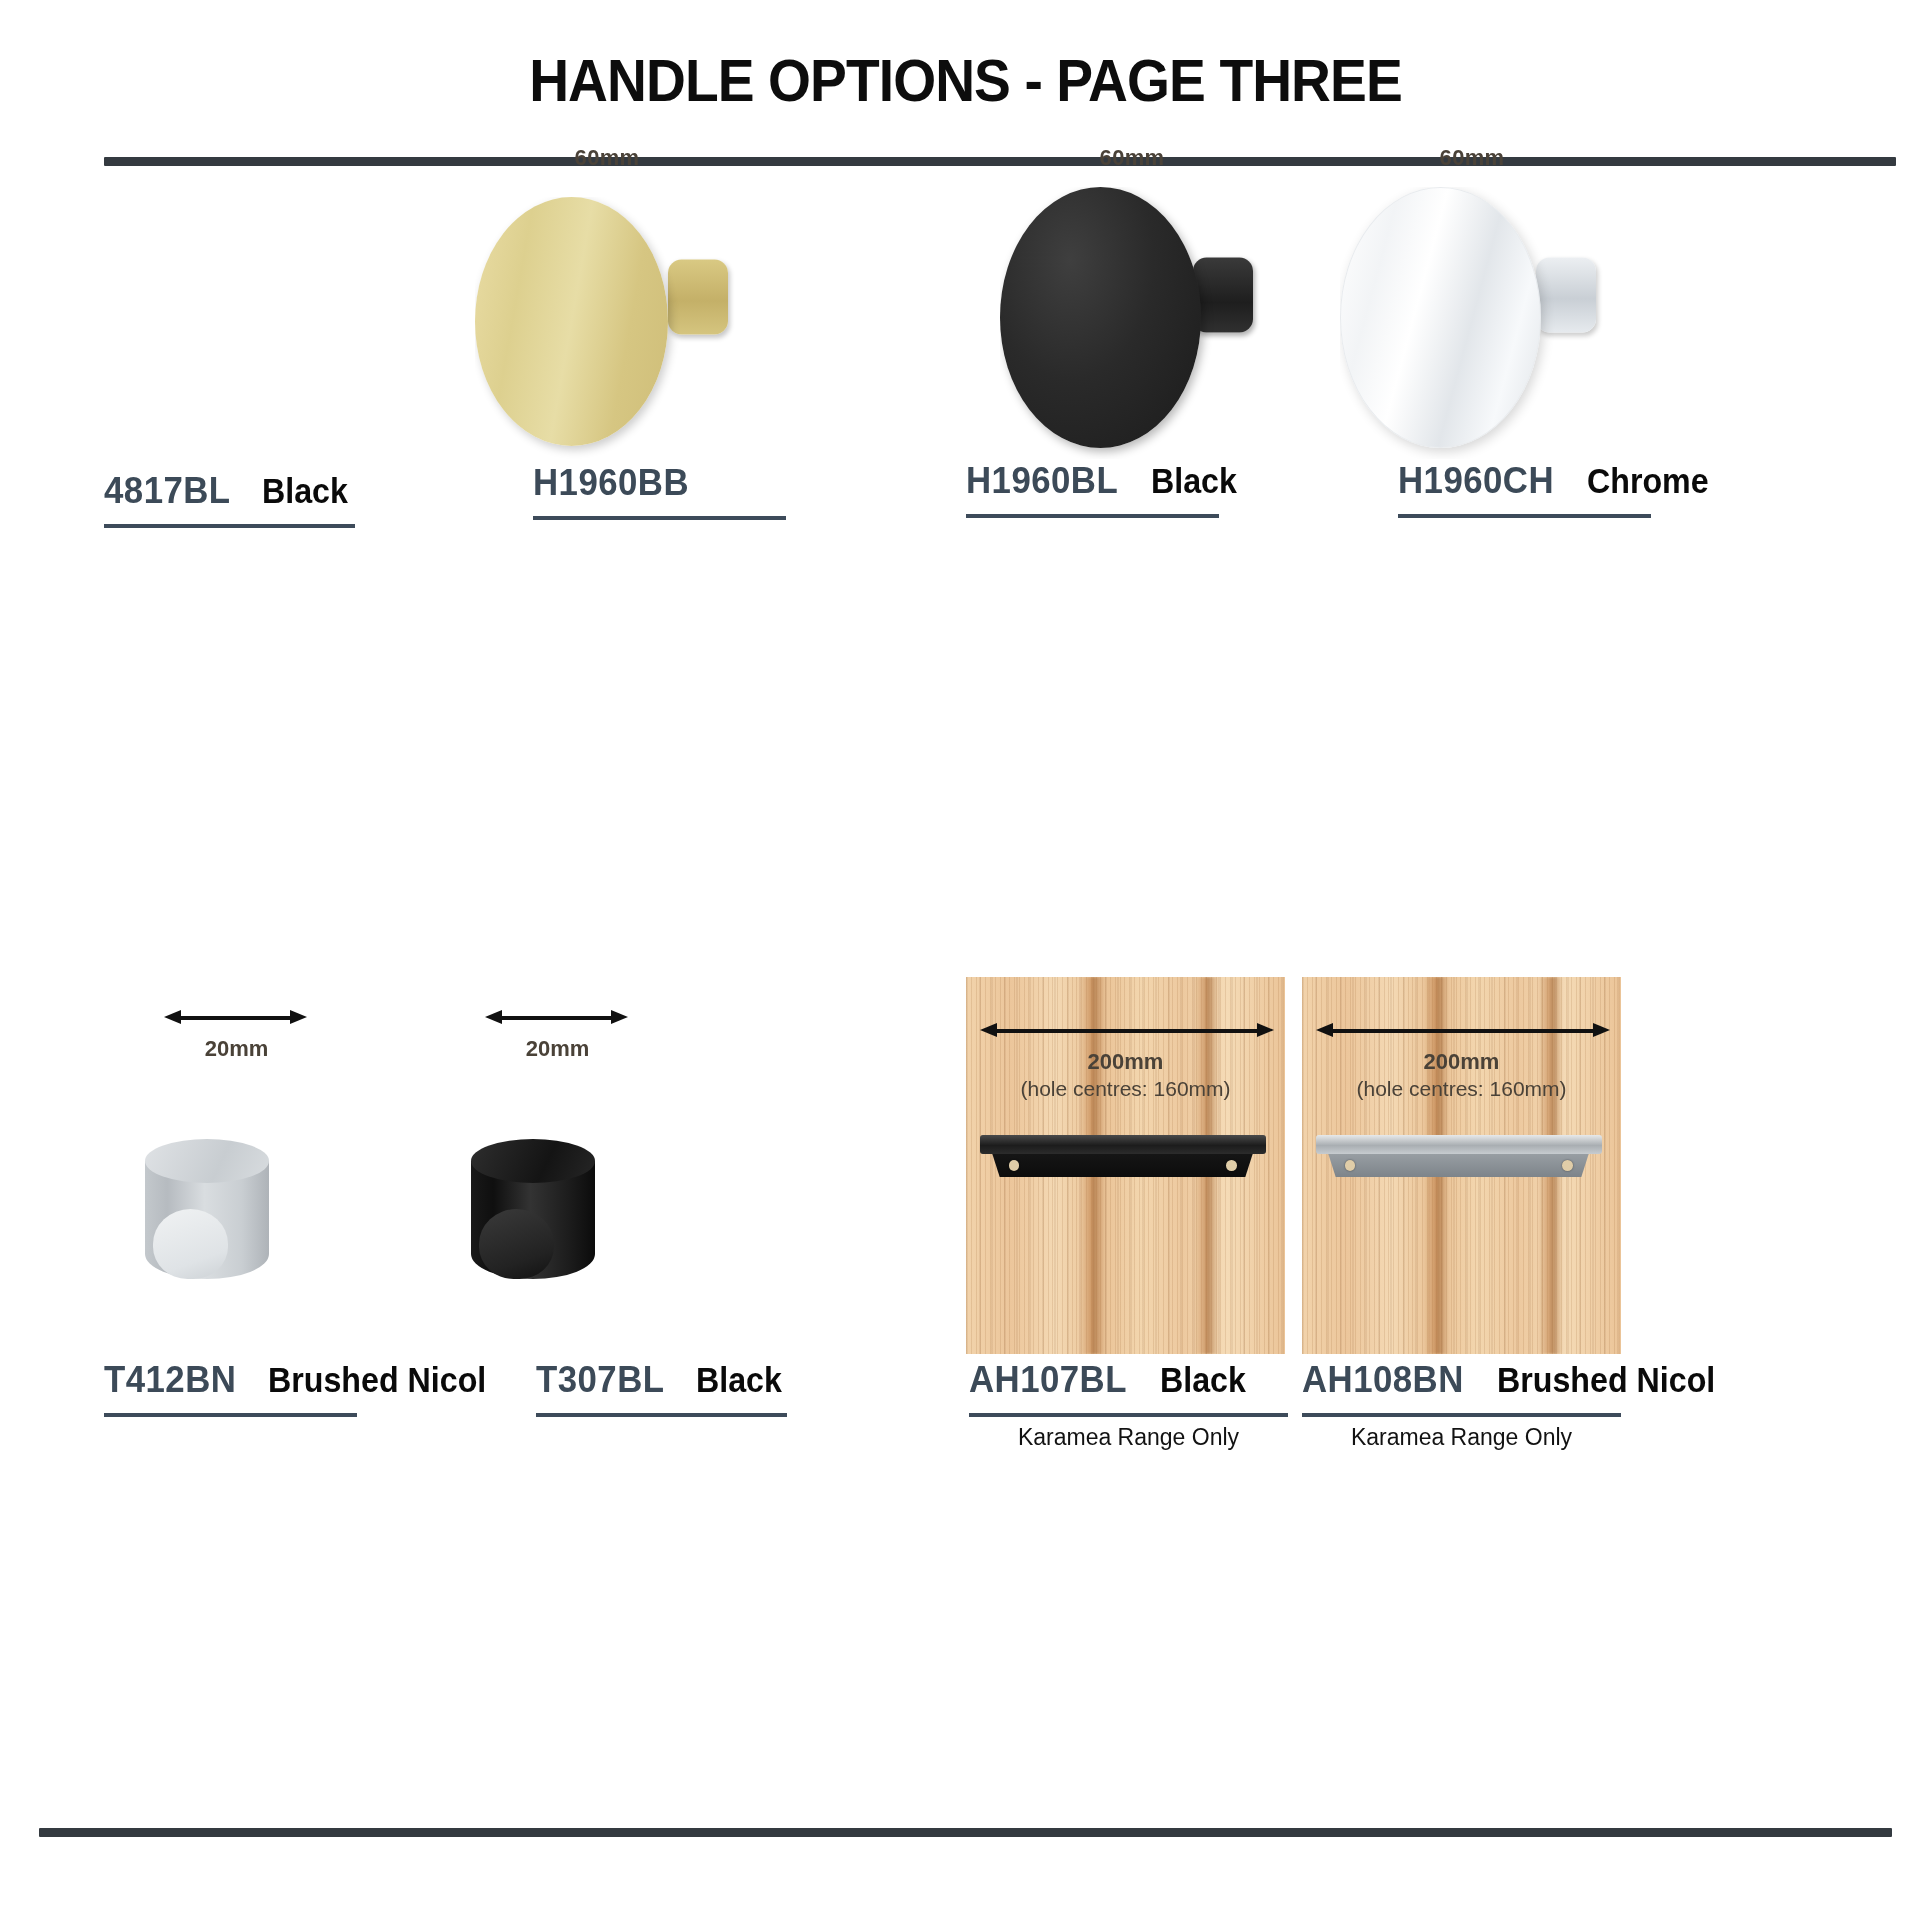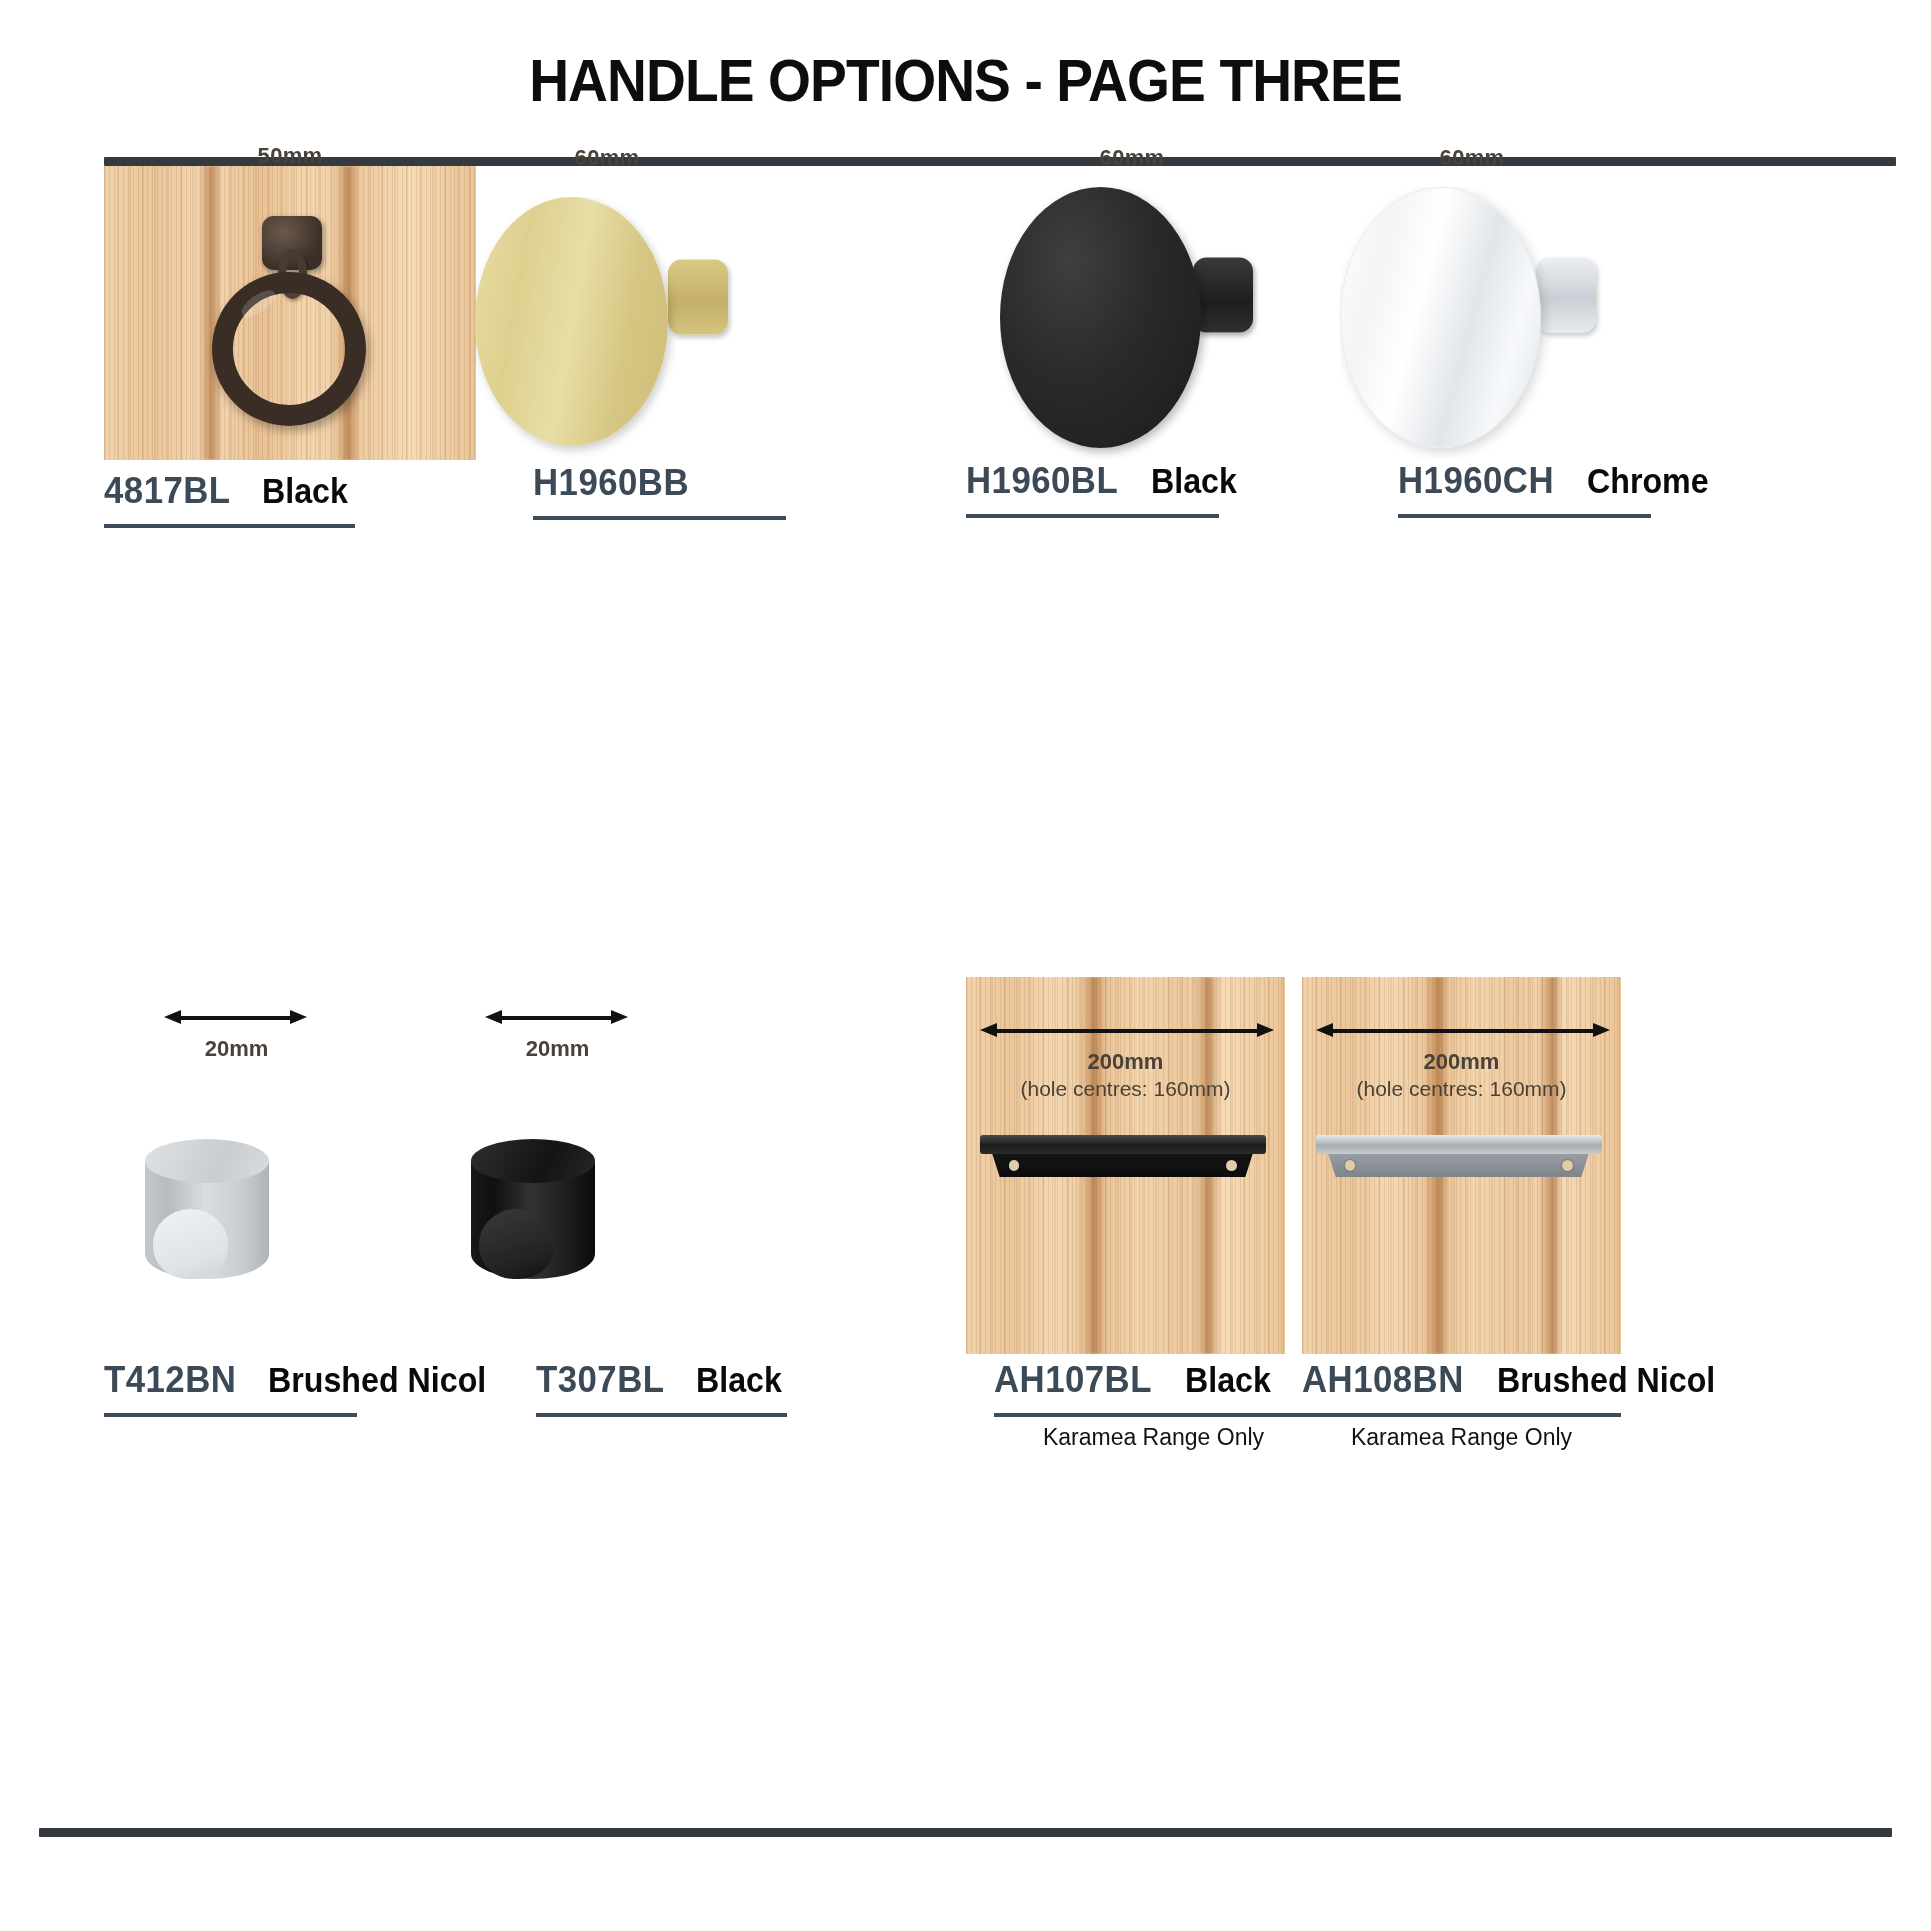--- a/index.html
+++ b/index.html
@@ -209,30 +209,20 @@
 
 <div class="page-title">HANDLE OPTIONS - PAGE THREE</div>
 
 <div class="rule-top"></div>
 <div class="rule-bottom"></div>
 
 <div class="grid">
 
   <div class="row" style="height:463px;">
 
-    <div class="cell" style="left:104px; top:-5.8px;">
-      <div class="imgbox wood" style="width:372px; height:294px;">
-        <div class="wood-knot" style="left:93px;"></div>
-        <div class="wood-knot" style="left:230px;"></div>
-        <div class="ring-plate" style="left:158px; top:50px;"></div>
-        <div class="ring-link" style="left:174px; top:83px;"></div>
-        <div class="ring-main" style="left:108px; top:106px;"></div>
-      </div>
-      <div class="dimtext" style="top:-23px; left:0; width:372px;">50mm</div>
-    </div>
 
     <div class="cell knob-brass" style="left:475px; top:25px;">
       <div class="imgbox" style="width:266px; height:263px;">
         <div class="disc-stem" style="right:13.5px; top:100px;"></div>
         <div class="disc-face" style="left:0; top:0;"></div>
       </div>
       <div class="dimtext" style="top:-52px; left:-42px; width:348px;">60mm</div>
     </div>
 
     <div class="cell knob-black" style="left:1000px; top:15.4px;">
@@ -385,21 +375,21 @@
     </div>
 
     <div class="caption" style="left:536px; top:724px; width:251px;">
       <div class="cap-line">
         <span class="code">T307BL</span>
         <span class="finish">Black</span>
       </div>
       <div class="cap-rule" style="width:251px;"></div>
     </div>
 
-    <div class="caption" style="left:994px; top:724px; width:319px;">
+    <div class="caption" style="left:969px; top:724px; width:319px;">
       <div class="cap-line">
         <span class="code">AH107BL</span>
         <span class="finish">Black</span>
       </div>
       <div class="cap-rule" style="width:319px;"></div>
       <div class="note">Karamea Range Only</div>
     </div>
 
     <div class="caption" style="left:1302px; top:724px; width:319px;">
       <div class="cap-line">

